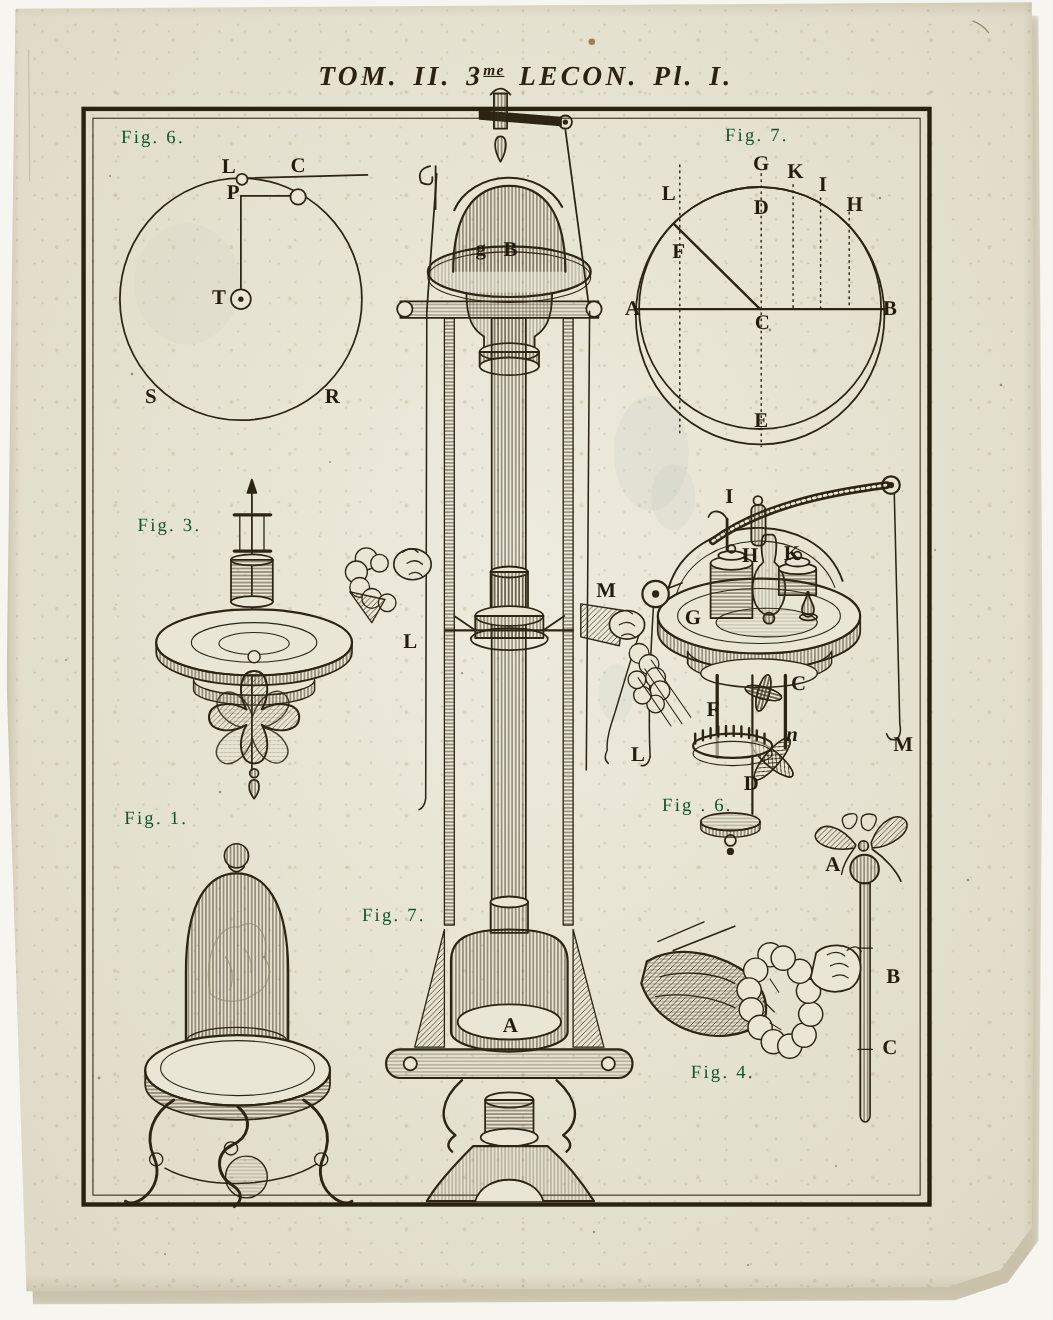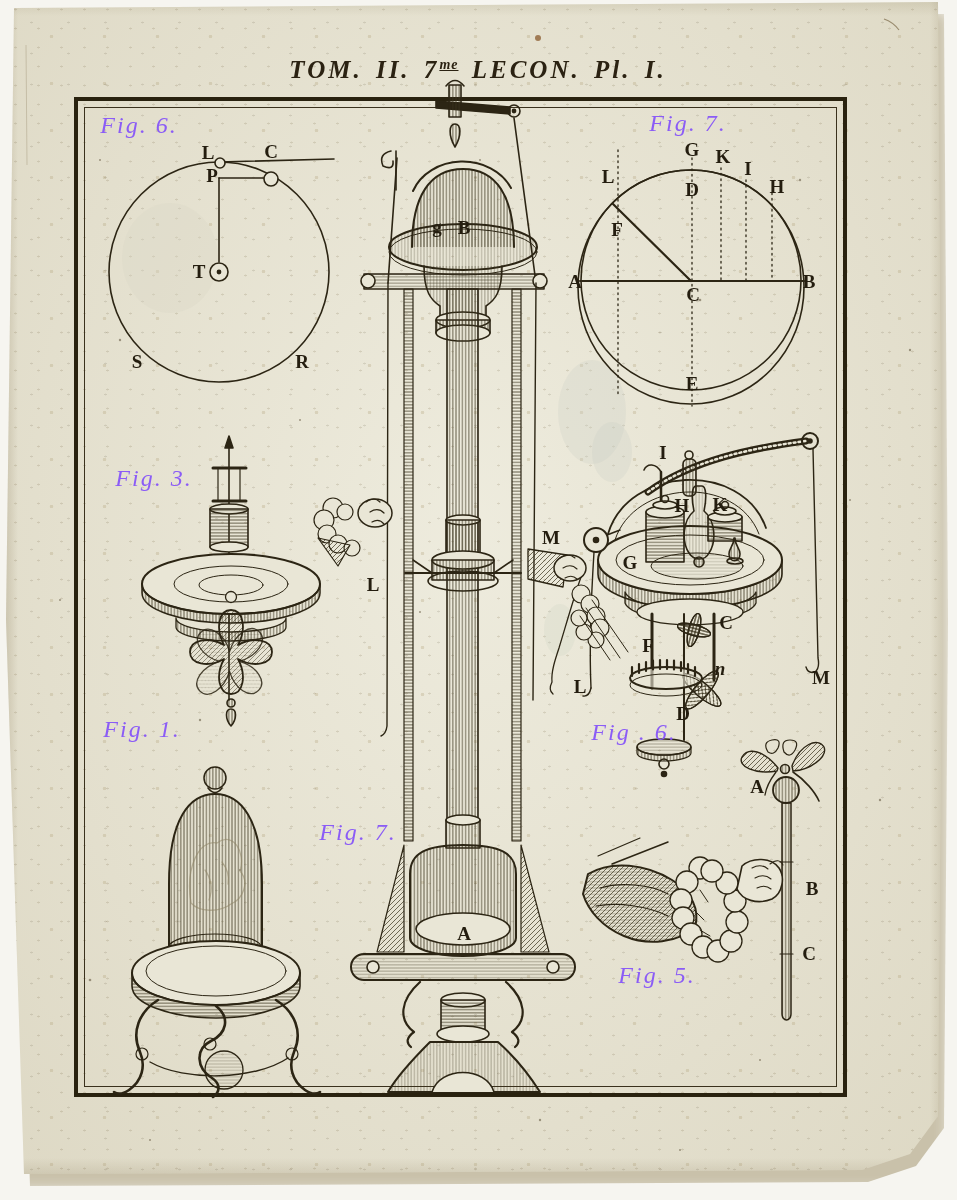--- a/index.html
+++ b/index.html
@@ -23,34 +23,34 @@
          background-position:0 0,0 0,0 0,0 0,0 0,9px 7px,21px 13px,0 0;
          clip-path:polygon(10px 8px,934px 2px,938px 610px,934px 1116px,906px 1154px,858px 1170px,20px 1174px,2px 620px);}
   .frame{position:absolute;box-sizing:border-box;}
   #frame-outer{left:74px;top:97px;width:773px;height:1000px;border:4px solid #29220f;}
   #frame-inner{left:84px;top:107px;width:753px;height:980px;border:1.6px solid #3a311d;}
   #plate-title{position:absolute;left:288px;top:56px;width:380px;text-align:center;
          font-style:italic;font-weight:bold;font-size:25px;letter-spacing:3px;word-spacing:4px;
          color:#2b2212;white-space:nowrap;}
   #plate-title .sup{font-size:14px;vertical-align:9px;letter-spacing:1px;text-decoration:underline;margin-top:40px;}
   .fig-caption{position:absolute;transform:translate(-50%,-50%);
-         font-style:italic;font-size:24px;letter-spacing:2px;color:#8b5cf6;white-space:nowrap;}
+         font-size:17px;letter-spacing:2px;color:#14532d;white-space:nowrap;}
   .pt-label{position:absolute;transform:translate(-50%,-50%);
          font-weight:bold;font-size:19px;color:#241d0f;line-height:1;}
   .pt-label.it{font-style:italic;font-weight:600;}
   svg{position:absolute;left:0;top:0;}
 </style>
 </head>
 <body>
 
 <div id="stage">
   <div id="paper-shadow"></div>
   <div id="paper"></div>
 
-  <div id="plate-title"><span>TOM. II. 7</span><span class="sup">me</span><span> LECON. Pl. I.</span></div>
+  <div id="plate-title"><span>TOM. II. 3</span><span class="sup">me</span><span> LECON. Pl. I.</span></div>
 
   <div id="frame-outer" class="frame"></div>
   <div id="frame-inner" class="frame"></div>
 
   <svg width="957" height="1200" viewBox="0 0 957 1200">
     <defs>
       <pattern id="vh" width="3.2" height="8" patternUnits="userSpaceOnUse">
         <line x1="1.6" y1="0" x2="1.6" y2="8" stroke="#3a321d" stroke-width="0.8"></line>
       </pattern>
       <pattern id="hh" width="8" height="3.2" patternUnits="userSpaceOnUse">
@@ -380,19 +380,19 @@
       <span class="pt-label" style="left: 682px; top: 505px;">H</span>
       <span class="pt-label" style="left: 720px; top: 504px;">K</span>
       <span class="pt-label" style="left: 551px; top: 537px;">M</span>
       <span class="pt-label" style="left: 630px; top: 562px;">G</span>
       <span class="pt-label" style="left: 726px; top: 622px;">C</span>
       <span class="pt-label" style="left: 648px; top: 645px;">F</span>
       <span class="pt-label it" style="left: 720px; top: 668px;">n</span>
       <span class="pt-label" style="left: 580px; top: 686px;">L</span>
       <span class="pt-label" style="left: 683px; top: 713px;">D</span>
       <span class="pt-label" style="left: 821px; top: 677px;">M</span>
-      <div class="fig-caption" style="left: 142px; top: 729px;">Fig. 1.</div>
-      <div class="fig-caption" style="left: 657px; top: 975px;">Fig. 5.</div>
+      <div class="fig-caption" style="left: 142px; top: 744px;">Fig. 1.</div>
+      <div class="fig-caption" style="left: 657px; top: 975px;">Fig. 4.</div>
       <span class="pt-label" style="left: 757px; top: 786px;">A</span>
       <span class="pt-label" style="left: 812px; top: 888px;">B</span>
       <span class="pt-label" style="left: 809px; top: 953px;">C</span>
     </div>
 </div>
 
 </body></html>

